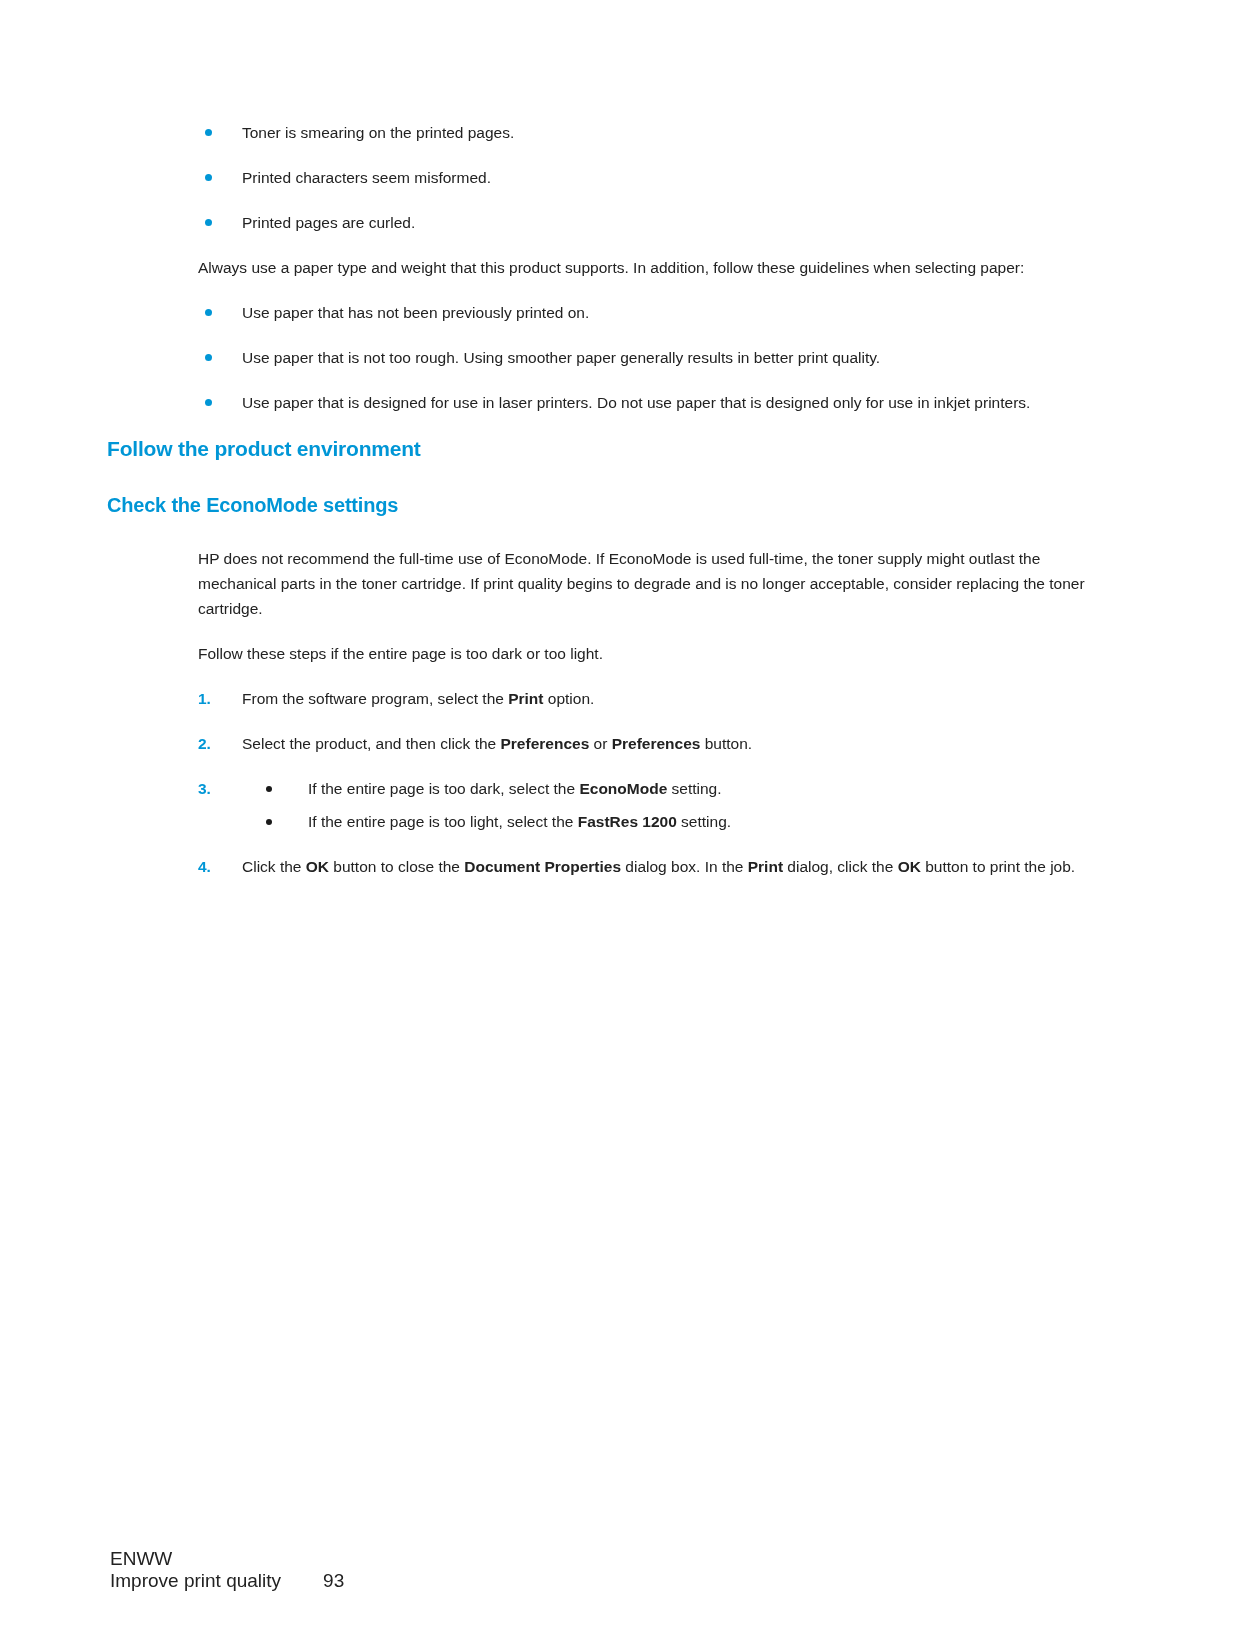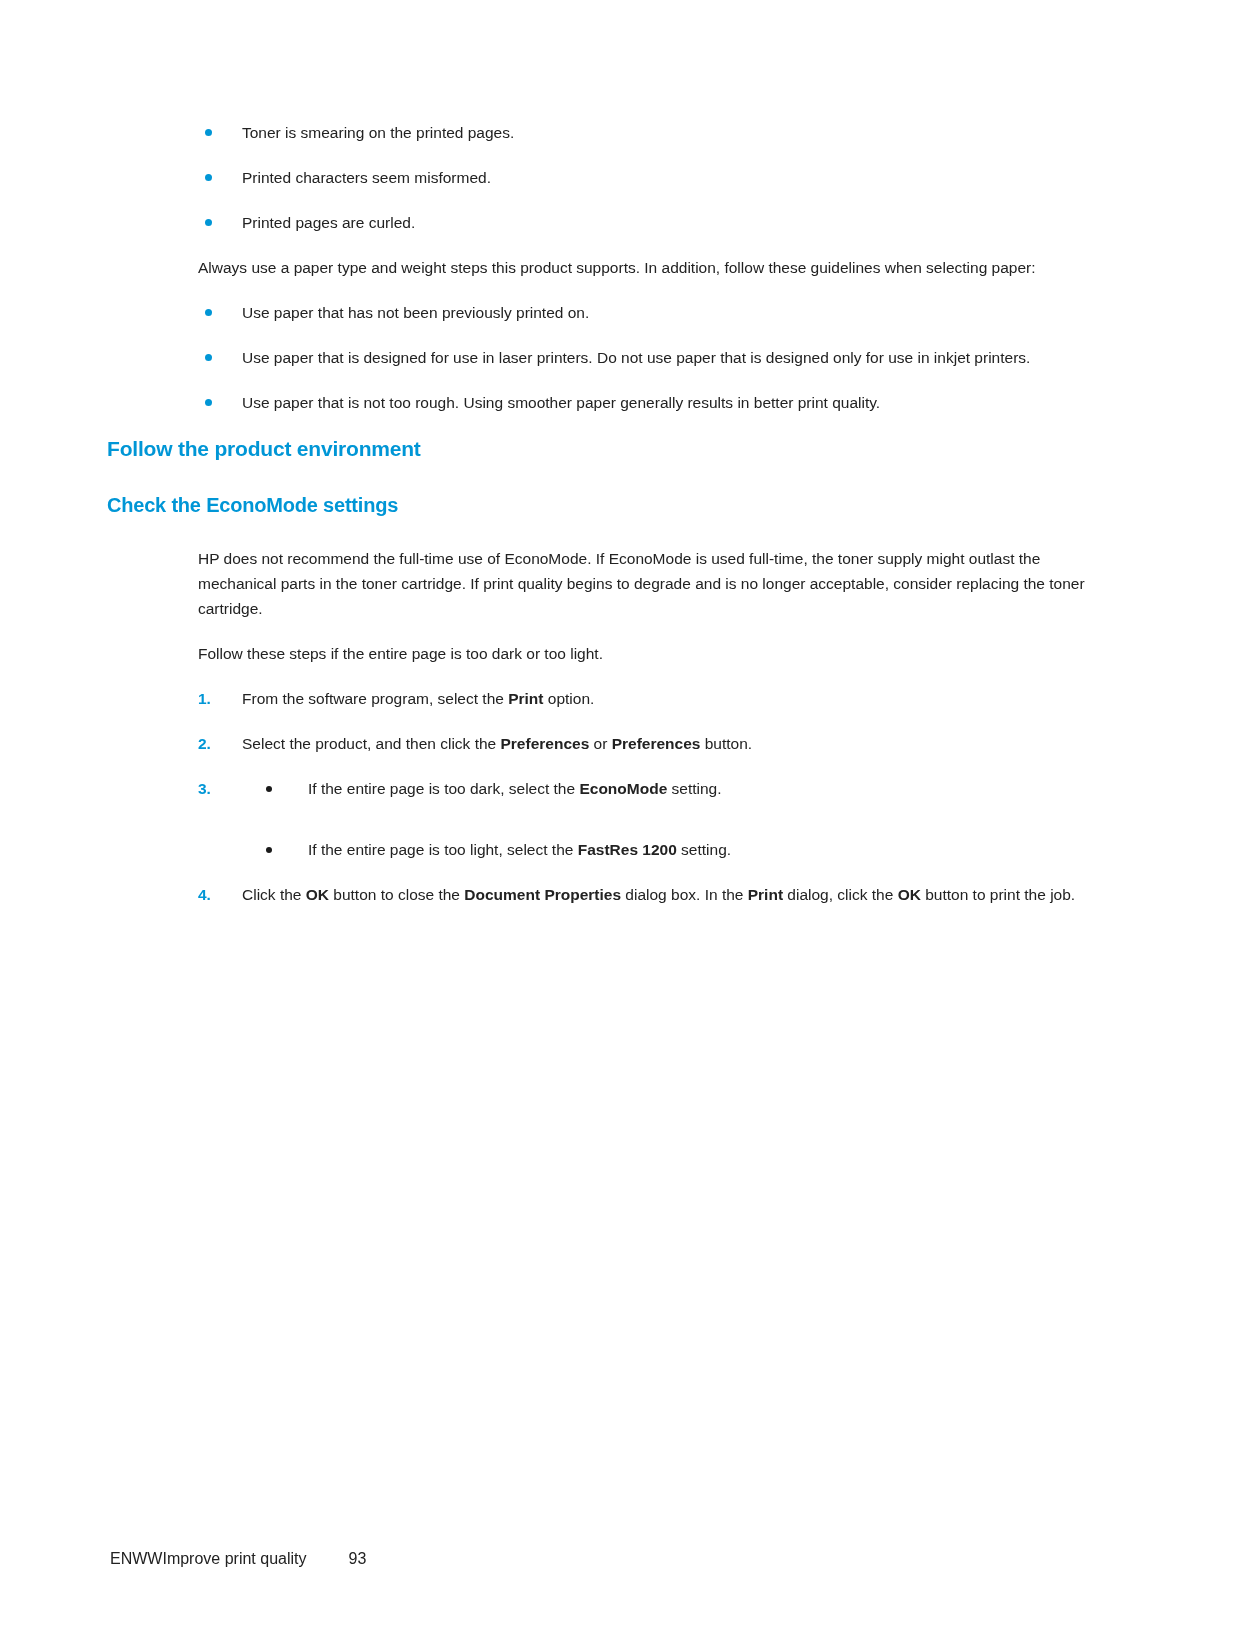--- a/index.html
+++ b/index.html
@@ -69,43 +69,44 @@
     color: var(--accent);
   }
   ul.sub-list {
     list-style: none;
     margin: 20px 0 0 0;
     padding: 0;
   }
   ul.sub-list > li {
     position: relative;
     padding-left: 66px;
-    margin-bottom: 36px;
+    margin-bottom: 8px;
   }
   ul.sub-list > li:last-child { margin-bottom: 0; }
   .dot-black {
     position: absolute;
     left: 24px;
     top: 10px;
     width: 6px;
     height: 6px;
     border-radius: 50%;
     background: #1a1a1a;
   }
   b { font-weight: bold; }
   .footer {
     position: absolute;
     top: 1548px;
     left: 110px;
     right: 76px;
     display: flex;
     justify-content: flex-start;
     align-items: baseline;
-    font-size: 16px;
+    font-size: 19px;
     line-height: 22px;
+    flex-direction: column;
   }
   .footer-right { display: flex; gap: 42px; }
 </style>
 </head>
 <body>
 
 <div class="page">
   <div class="content">
 
     <ul class="doc-list">
@@ -116,34 +117,34 @@
       <li>
         <span class="dot"></span>
         <span>Printed characters seem misformed.</span>
       </li>
       <li>
         <span class="dot"></span>
         <span>Printed pages are curled.</span>
       </li>
     </ul>
 
-    <p>Always use a paper type and weight steps this product supports. In addition, follow these guidelines when selecting paper:</p>
+    <p>Always use a paper type and weight that this product supports. In addition, follow these guidelines when selecting paper:</p>
 
     <ul class="doc-list">
       <li>
         <span class="dot"></span>
         <span>Use paper that has not been previously printed on.</span>
       </li>
       <li>
         <span class="dot"></span>
-        <span>Use paper that is designed for use in laser printers. Do not use paper that is designed only for use in inkjet printers.</span>
+        <span>Use paper that is not too rough. Using smoother paper generally results in better print quality.</span>
       </li>
       <li>
         <span class="dot"></span>
-        <span>Use paper that is not too rough. Using smoother paper generally results in better print quality.</span>
+        <span>Use paper that is designed for use in laser printers. Do not use paper that is designed only for use in inkjet printers.</span>
       </li>
     </ul>
 
     <h2 class="doc-h2">Follow the product environment</h2>
 
 
     <h1 class="doc-h1">Check the EconoMode settings</h1>
 
     <p>HP does not recommend the full-time use of EconoMode. If EconoMode is used full-time, the toner supply might outlast the mechanical parts in the toner cartridge. If print quality begins to degrade and is no longer acceptable, consider replacing the toner cartridge.</p>
 

